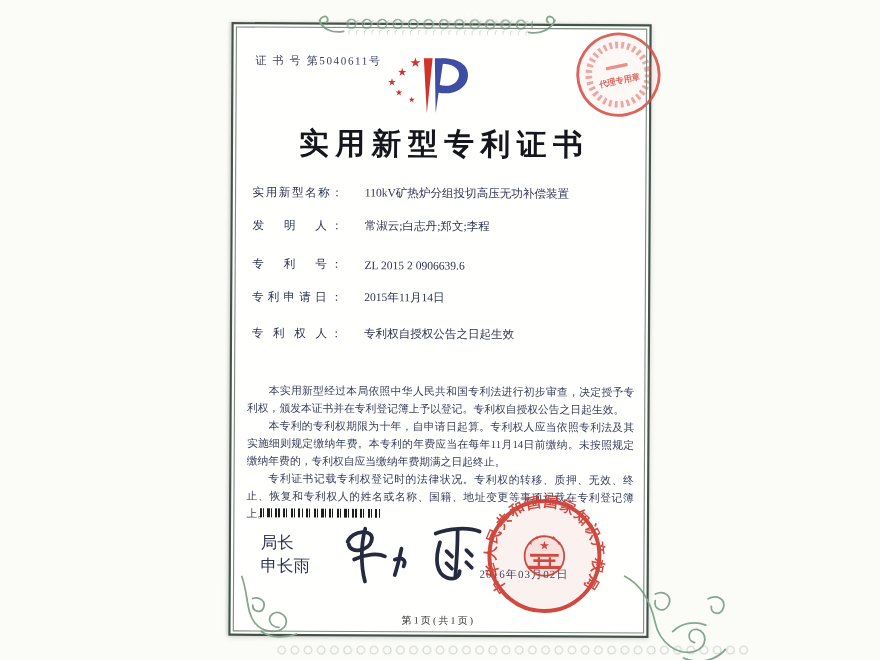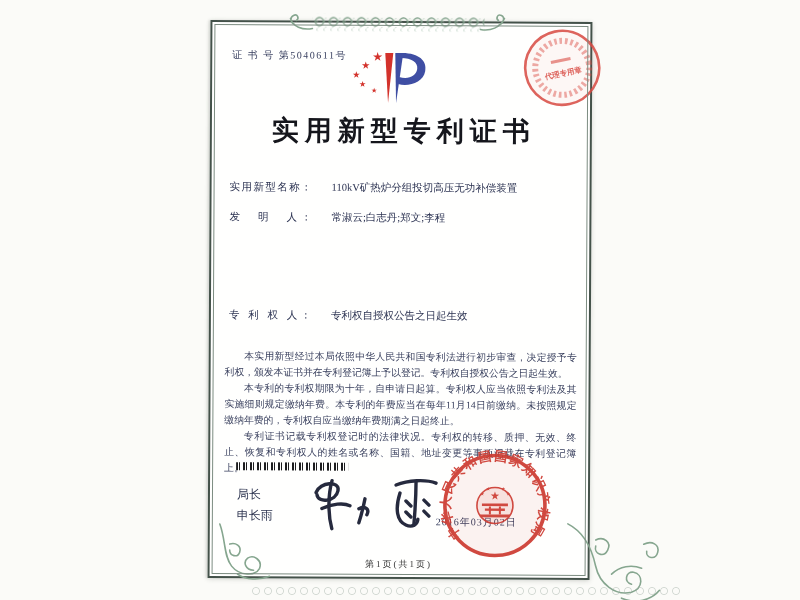--- a/index.html
+++ b/index.html
@@ -15,31 +15,31 @@
     box-shadow:0 1px 5px rgba(60,70,60,.20), -2px 0 2px rgba(120,125,118,.15);
     transform:rotate(.3deg);
   }
   .page::after{content:"";position:absolute;inset:2px;border:1px solid #7c8c81;pointer-events:none;}
   .abs{position:absolute;}
   .cert-no{left:20px;top:26px;font-size:10px;letter-spacing:1.5px;color:#3a4160;}
   .logo{left:134px;top:26px;width:88px;height:58px;}
   .title{left:0;top:90px;width:100%;text-align:center;font-size:27px;font-weight:bold;
          letter-spacing:6px;text-indent:6px;color:#15161c;}
   .field{left:18px;font-size:10.5px;color:#2c3352;white-space:nowrap;}
-  .field .lbl{display:inline-block;width:82px;text-align:justify;text-align-last:justify;vertical-align:bottom;margin-top:12px;}
+  .field .lbl{display:inline-block;width:82px;text-align:justify;text-align-last:justify;vertical-align:bottom;}
   .field .val{margin-left:20px;}
   .paras{left:14px;top:326px;width:352px;font-size:9.8px;line-height:16px;
          text-align:justify;color:#373e5c;}
   .paras p{margin:0;text-indent:2em;}
   .barcode{left:26px;top:440px;width:112px;height:8px;
     background:
       repeating-linear-gradient(90deg,#1d1d1f 0 2px,transparent 2px 3px,#1d1d1f 3px 4px,
         transparent 4px 7px,#1d1d1f 7px 9px,transparent 9px 10px,#1d1d1f 10px 11px,transparent 11px 14px);
   }
-  .officer{left:27px;top:462px;font-size:12px;color:#2e3550;line-height:21px;}
+  .officer{left:27px;top:462px;font-size:15px;color:#2e3550;line-height:21px;}
   .sig{left:92px;top:446px;width:150px;height:72px;}
   .date-stamp{left:226px;top:492px;font-size:10px;letter-spacing:1px;color:#3a4160;z-index:1;}
   .seal-main{left:223px;top:420px;width:124px;height:124px;z-index:2;opacity:.92;}
   .seal-agent{left:306px;top:0px;width:88px;height:88px;opacity:.85;transform:rotate(-12deg);}
   .footer{left:0;top:535px;width:100%;text-align:center;font-size:9px;letter-spacing:2px;color:#343434;}
   .garland{left:100px;top:-9px;width:172px;height:18px;opacity:.9;
     background-image:
       radial-gradient(circle at 7px 8px, transparent 3.2px, #7fa089 3.7px, #7fa089 4.4px, transparent 5px),
       radial-gradient(circle at 7px 7px, transparent 2px, #b3c9ba 2.4px, transparent 3px);
     background-size:14px 16px,7px 9px;
@@ -90,20 +90,26 @@
     <text x="25" y="44" font-size="7" fill="#d3322b">★</text>
   </svg>
 
   <div class="abs title">实用新型专利证书</div>
 
   <div class="abs field" style="top:146px;">
     <span class="lbl">实用新型名称：</span><span class="val">110kV矿热炉分组投切高压无功补偿装置</span>
   </div>
   <div class="abs field" style="top:176px;">
     <span class="lbl">发　明　人：</span><span class="val">常淑云;白志丹;郑文;李程</span>
+  </div>
+  <div class="abs field" style="top:211px;">
+    <span class="lbl">专　利　号：</span><span class="val">ZL 2015 2 0906639.6</span>
+  </div>
+  <div class="abs field" style="top:241px;">
+    <span class="lbl">专利申请日：</span><span class="val">2015年11月14日</span>
   </div>
   <div class="abs field" style="top:274px;">
     <span class="lbl">专 利 权 人：</span><span class="val">专利权自授权公告之日起生效</span>
   </div>
 
   <div class="abs paras">
     <p>本实用新型经过本局依照中华人民共和国专利法进行初步审查，决定授予专利权，颁发本证书并在专利登记簿上予以登记。专利权自授权公告之日起生效。</p>
     <p>本专利的专利权期限为十年，自申请日起算。专利权人应当依照专利法及其实施细则规定缴纳年费。本专利的年费应当在每年11月14日前缴纳。未按照规定缴纳年费的，专利权自应当缴纳年费期满之日起终止。</p>
     <p>专利证书记载专利权登记时的法律状况。专利权的转移、质押、无效、终止、恢复和专利权人的姓名或名称、国籍、地址变更等事项记载在专利登记簿上。</p>
   </div>

